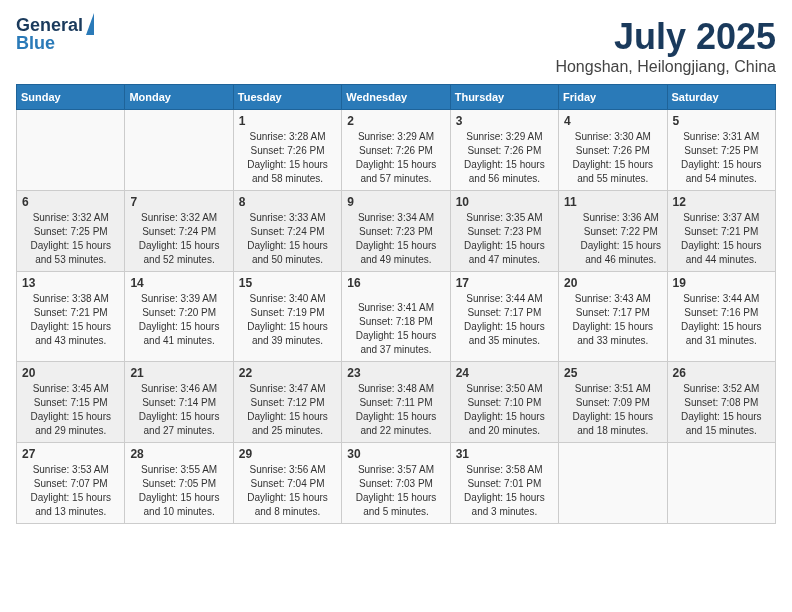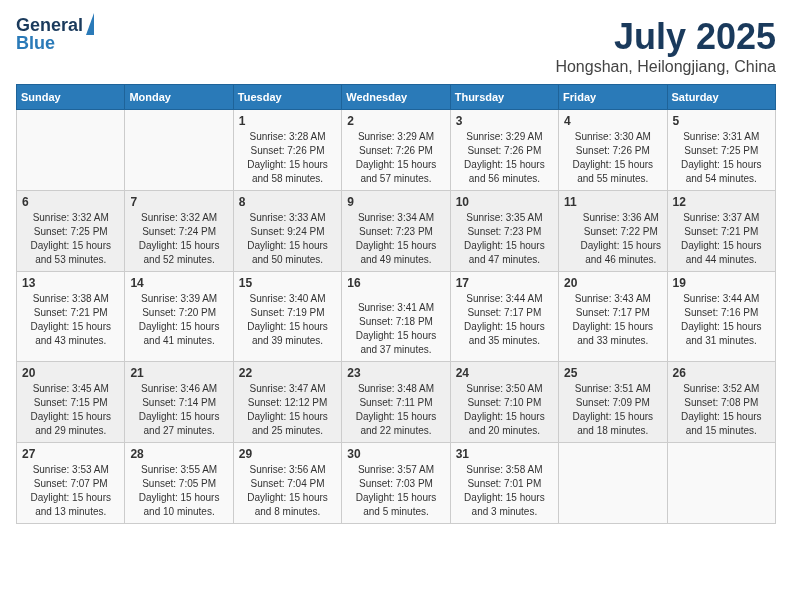--- a/index.html
+++ b/index.html
@@ -170,21 +170,21 @@
         <td>
           <span class="day-num">7</span>
           <div class="day-info" style="white-space: pre-line;">Sunrise: 3:32 AM
 Sunset: 7:24 PM
 Daylight: 15 hours
 and 52 minutes.</div>
         </td>
         <td>
           <span class="day-num">8</span>
           <div class="day-info" style="white-space: pre-line;">Sunrise: 3:33 AM
-Sunset: 9:24 PM
+Sunset: 7:24 PM
 Daylight: 15 hours
 and 50 minutes.</div>
         </td>
         <td>
           <span class="day-num">9</span>
           <div class="day-info" style="white-space: pre-line;">Sunrise: 3:34 AM
 Sunset: 7:23 PM
 Daylight: 15 hours
 and 49 minutes.</div>
         </td>
@@ -272,21 +272,21 @@
         <td>
           <span class="day-num">21</span>
           <div class="day-info" style="white-space: pre-line;">Sunrise: 3:46 AM
 Sunset: 7:14 PM
 Daylight: 15 hours
 and 27 minutes.</div>
         </td>
         <td>
           <span class="day-num">22</span>
           <div class="day-info" style="white-space: pre-line;">Sunrise: 3:47 AM
-Sunset: 12:12 PM
+Sunset: 7:12 PM
 Daylight: 15 hours
 and 25 minutes.</div>
         </td>
         <td>
           <span class="day-num">23</span>
           <div class="day-info" style="white-space: pre-line;">Sunrise: 3:48 AM
 Sunset: 7:11 PM
 Daylight: 15 hours
 and 22 minutes.</div>
         </td>

